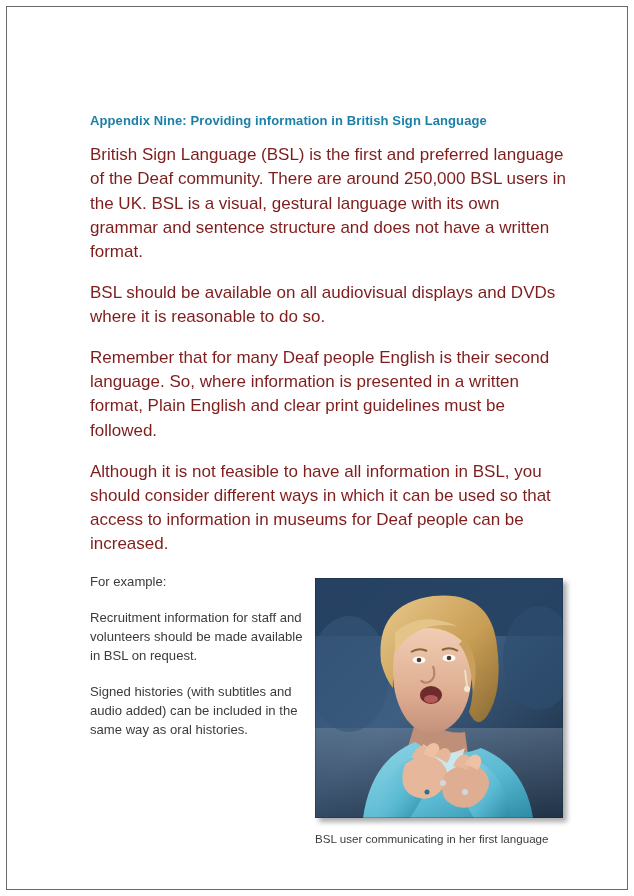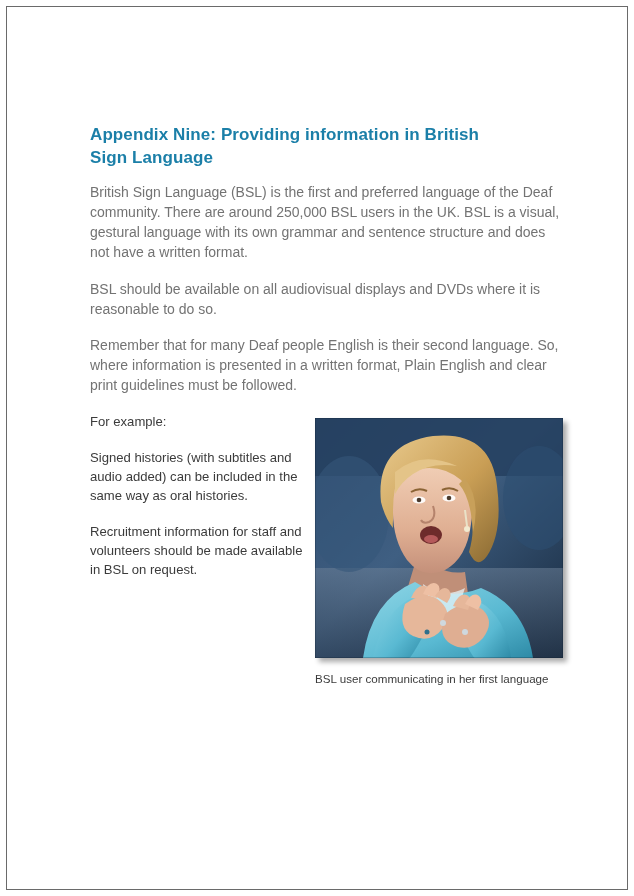--- a/index.html
+++ b/index.html
@@ -29,30 +29,30 @@
     pointer-events: none;
   }
   .content {
     position: absolute;
     left: 90px;
     top: 112px;
     width: 482px;
   }
   .appendix-title {
     color: #1b7fa8;
-    font-size: 17px;
+    font-size: 13px;
     font-weight: bold;
     line-height: 1.33;
     letter-spacing: 0.1px;
-    margin: 12px 0 14px 0;
+    margin: 0 0 14px 0;
     width: 400px;
   }
   .body-para {
-    color: #737373;
-    font-size: 14px;
+    color: #7f1d1d;
+    font-size: 17px;
     line-height: 1.42;
     margin: 0 0 17px 0;
     width: 478px;
   }
   .lower-block {
     position: relative;
     margin-top: 8px;
     min-height: 290px;
   }
   .narrow-col {
@@ -97,27 +97,28 @@
 <div class="page">
   <div class="page-border"></div>
 
   <div class="content">
 
     <h1 class="appendix-title">Appendix Nine: Providing information in British Sign Language</h1>
 
     <p class="body-para">British Sign Language (BSL) is the first and preferred language of the Deaf community. There are around 250,000 BSL users in the UK. BSL is a visual, gestural language with its own grammar and sentence structure and does not have a written format.</p>
     <p class="body-para">BSL should be available on all audiovisual displays and DVDs where it is reasonable to do so.</p>
     <p class="body-para">Remember that for many Deaf people English is their second language. So, where information is presented in a written format, Plain English and clear print guidelines must be followed.</p>
+    <p class="body-para">Although it is not feasible to have all information in BSL, you should consider different ways in which it can be used so that access to information in museums for Deaf people can be increased.</p>
 
     <div class="lower-block">
 
       <div class="narrow-col">
         <p class="narrow-para">For example:</p>
+        <p class="narrow-para">Recruitment information for staff and volunteers should be made available in BSL on request.</p>
         <p class="narrow-para">Signed histories (with subtitles and audio added) can be included in the same way as oral histories.</p>
-        <p class="narrow-para">Recruitment information for staff and volunteers should be made available in BSL on request.</p>
       </div>
 
       <div class="figure">
         <div class="photo-shadow">
           <div class="photo">
             <svg class="photo-svg" viewBox="0 0 248 240" preserveAspectRatio="xMidYMid slice" aria-hidden="true">
               <defs>
                 <linearGradient id="bgGrad" x1="0" y1="0" x2="1" y2="1">
                   <stop offset="0%" stop-color="#2f4a6d"></stop>
                   <stop offset="45%" stop-color="#3f5f82"></stop>

